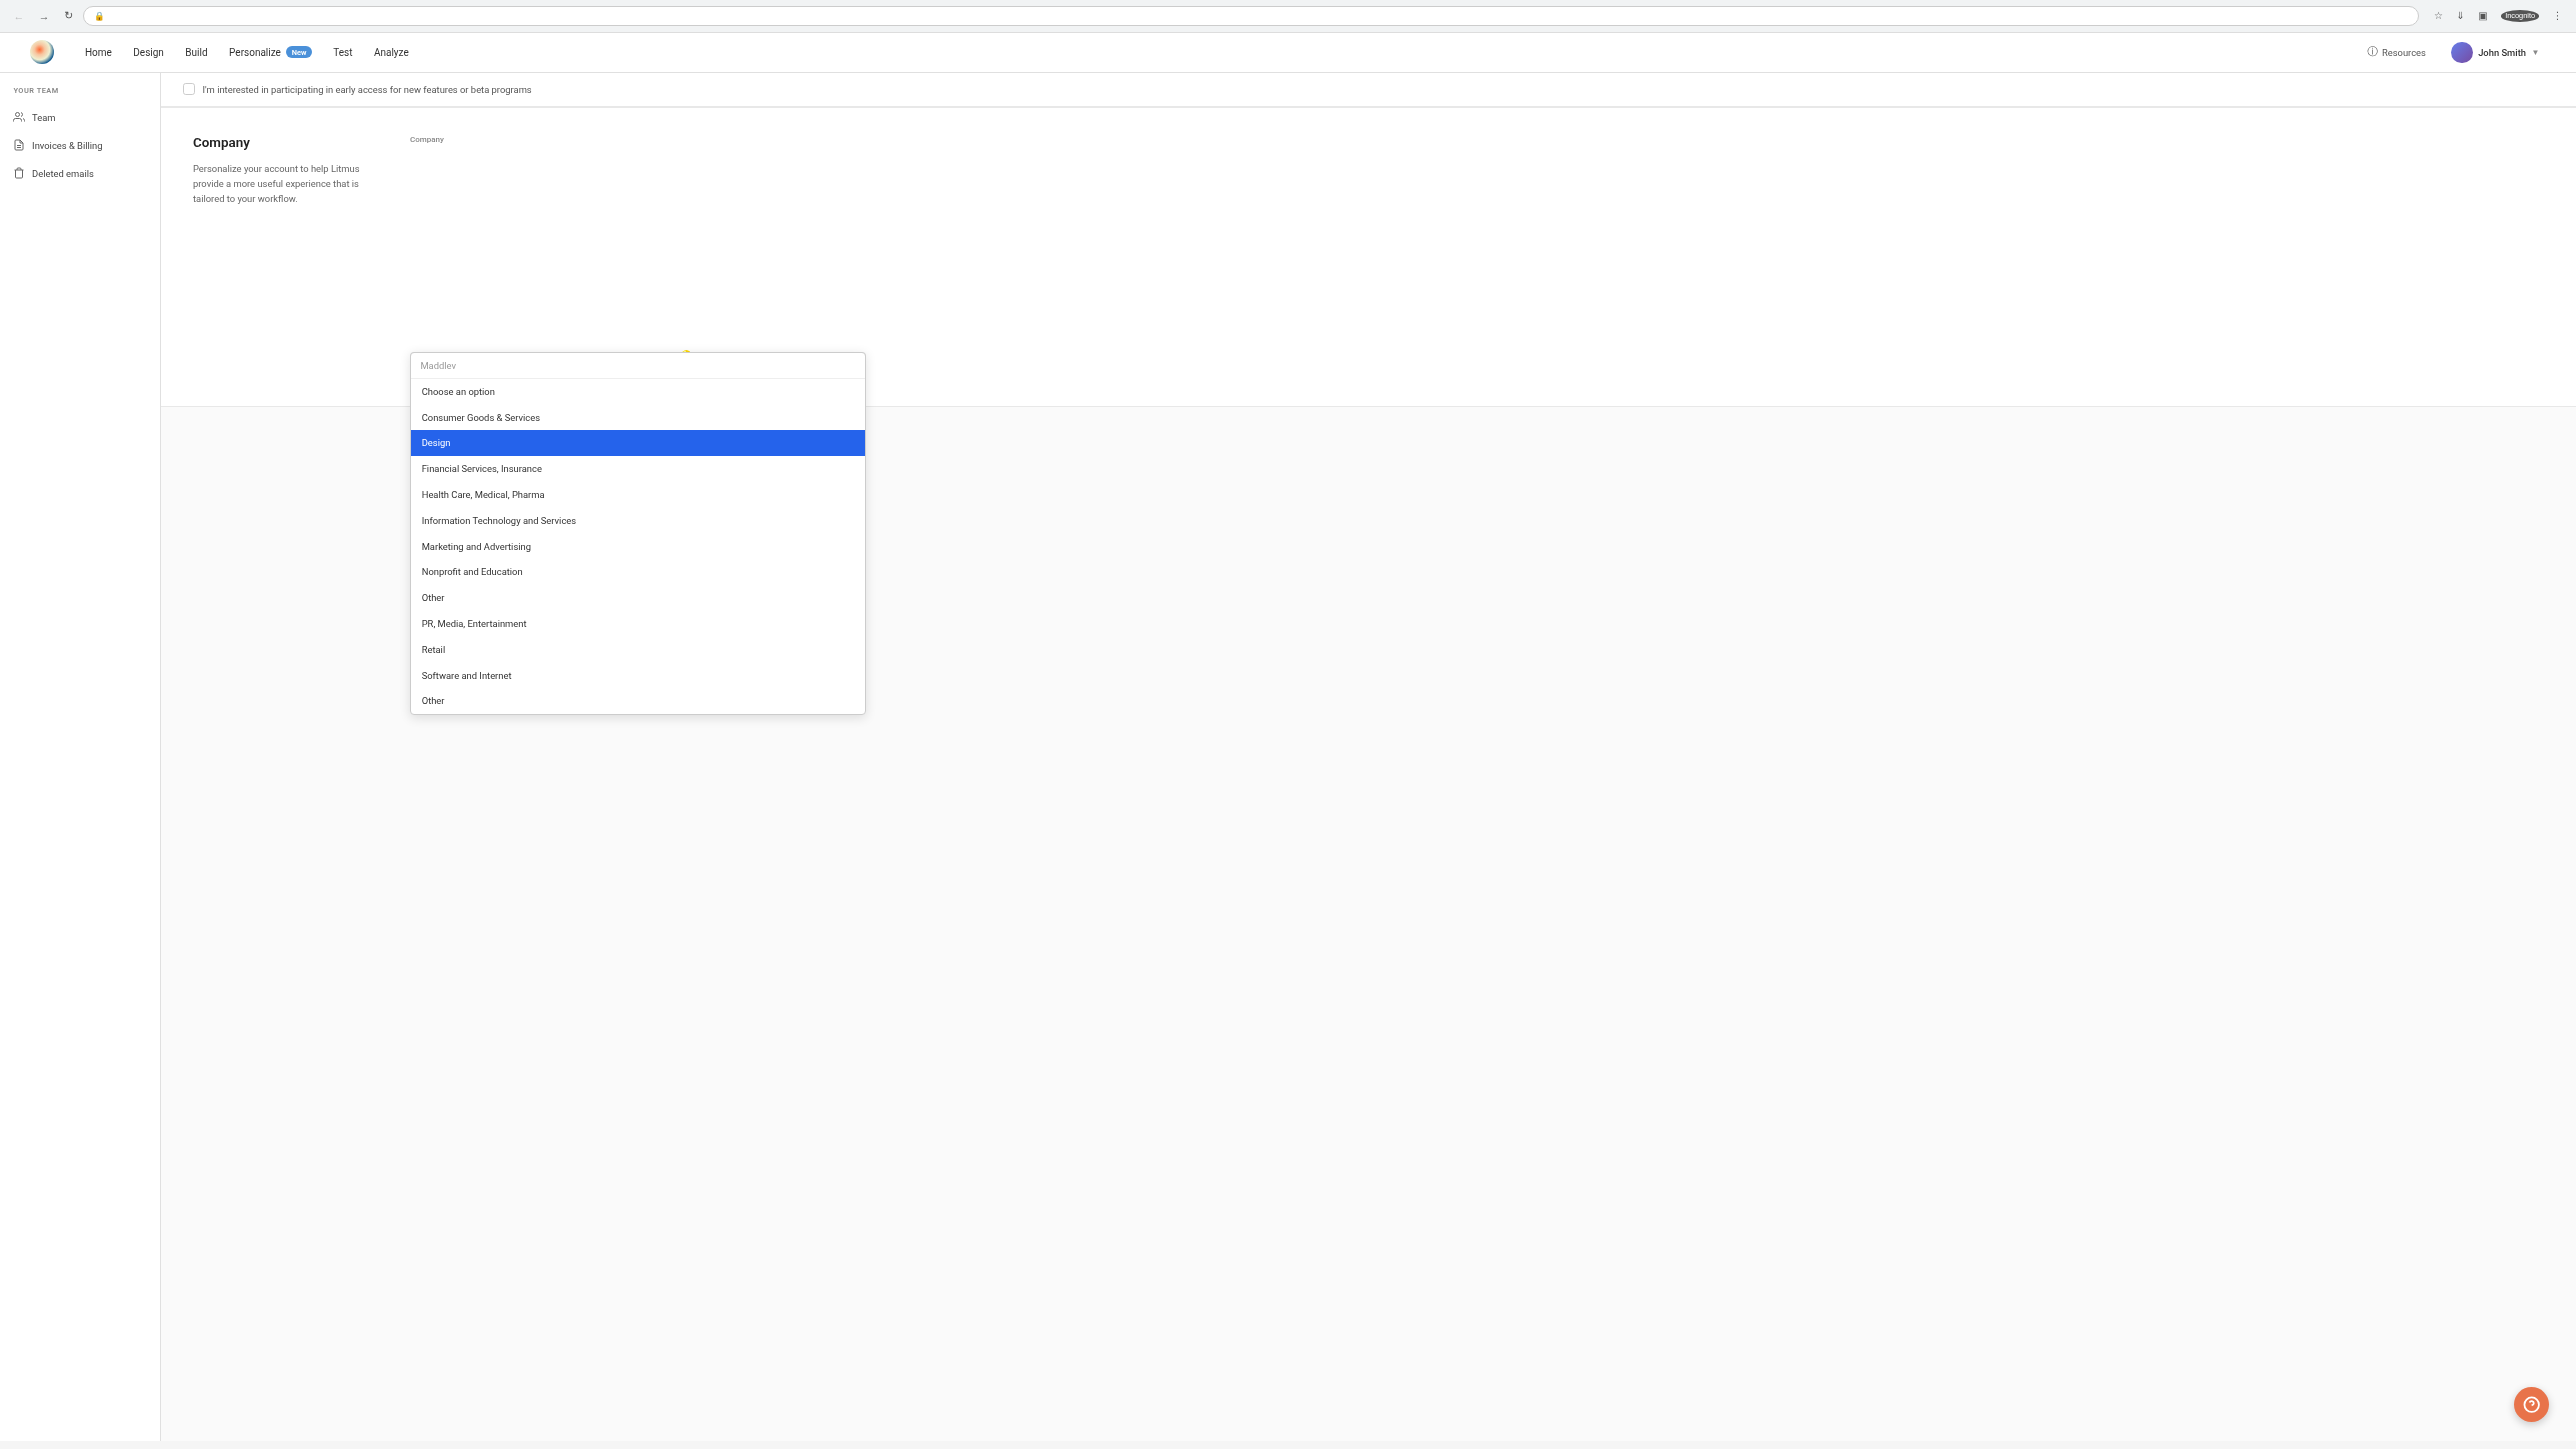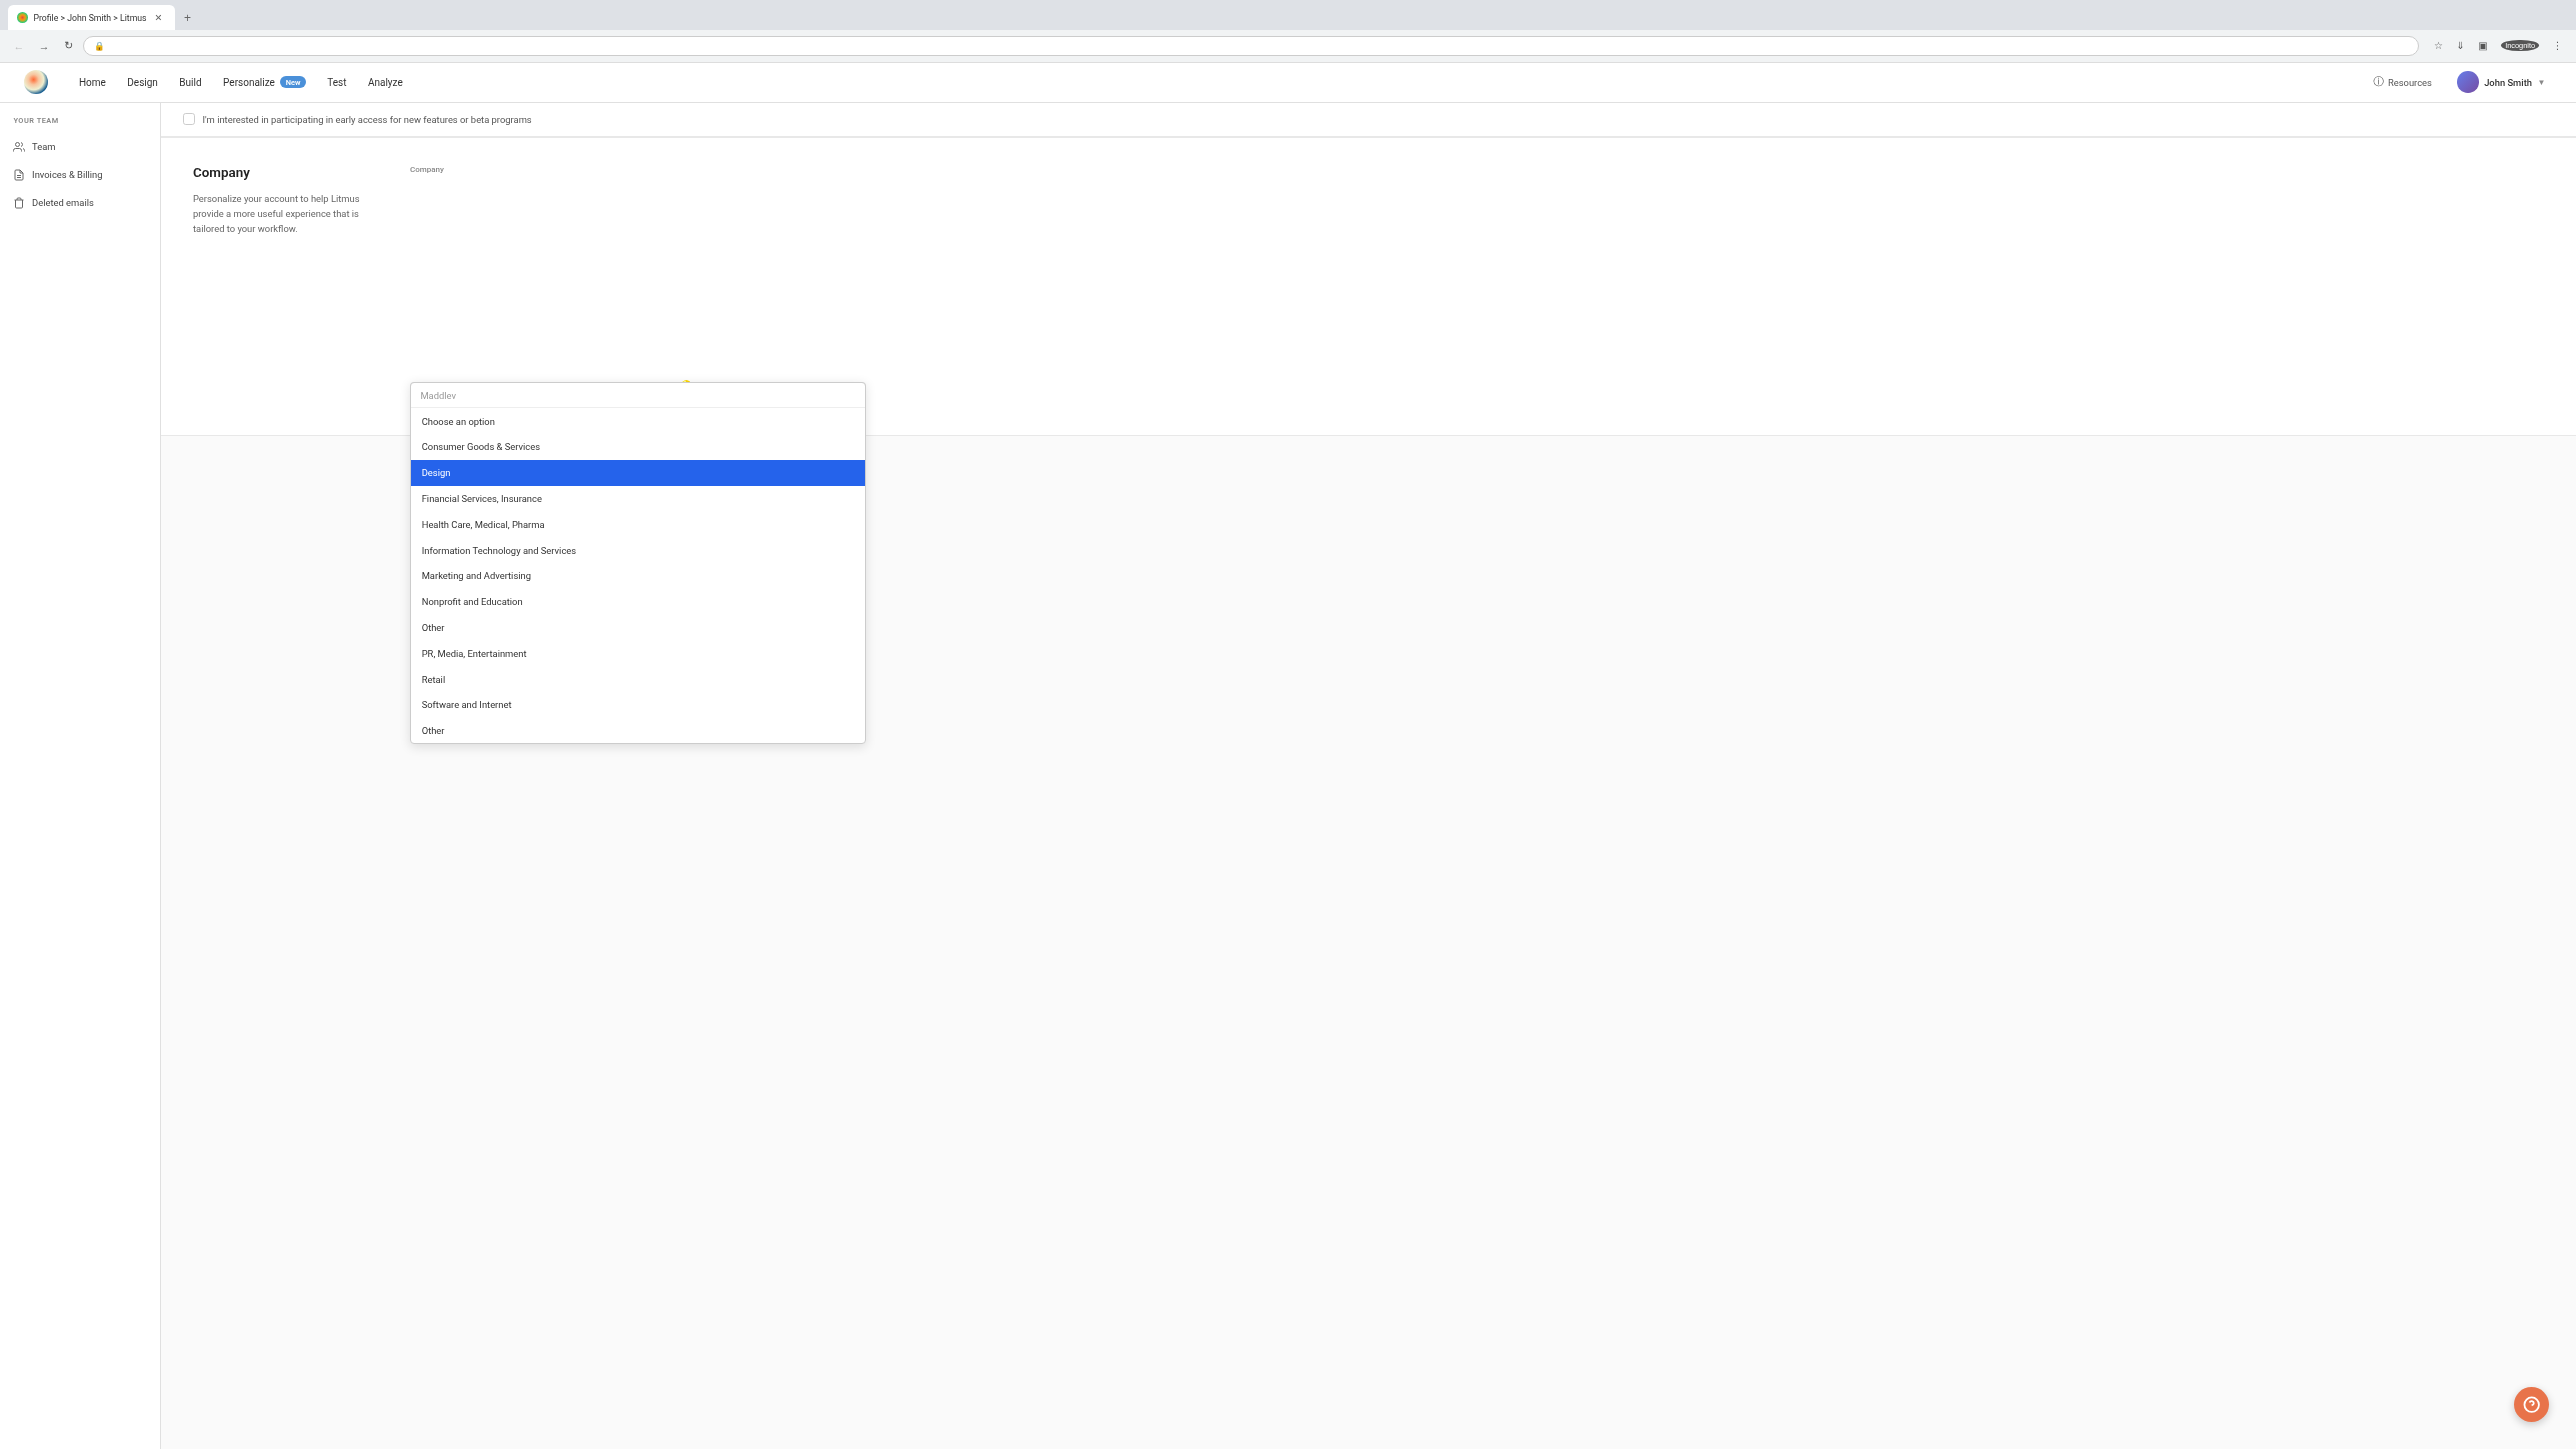--- a/index.html
+++ b/index.html
@@ -15,21 +15,21 @@
     .new-tab-btn { background: none; border: none; font-size: 12px; color: #666; cursor: pointer; padding: 4px 6.7px; border-radius: 50%; }
     .browser-controls { display: flex; align-items: center; gap: 4px; padding: 5.4px 8px; background: #f1f3f4; border-bottom: 0.7px solid #ddd; }
     .browser-btn { background: none; border: none; cursor: pointer; padding: 4px 5.4px; border-radius: 50%; color: #555; font-size: 10.7px; display: flex; align-items: center; justify-content: center; }
     .browser-btn.disabled { color: #bbb; cursor: default; }
     .address-bar { flex: 1; display: flex; align-items: center; background: white; border: 0.7px solid #ccc; border-radius: 13.4px; padding: 4px 10.7px; gap: 5.4px; font-size: 9.4px; }
     .address-bar .url-text { flex: 1; color: #333; }
     .browser-actions { display: flex; align-items: center; gap: 2.7px; margin-left: 5.4px; }
     .browser-action-btn { background: none; border: none; cursor: pointer; padding: 4px 5.4px; color: #555; font-size: 10px; border-radius: 50%; display: flex; align-items: center; }
 
     
-    .app-header { background: white; border-bottom: 0.7px solid #e0e0e0; display: flex; align-items: center; padding: 0 24px; height: 40px; gap: 21.5px; }
+    .app-header { background: white; border-bottom: 0.7px solid #e0e0e0; display: flex; align-items: center; padding: 0 30px; height: 40px; gap: 21.5px; }
     .logo { width: 24px; height: 24px; background: radial-gradient(circle at 40% 40%, #ff6b35, #f7c59f, #efefd0, #004e89, #1a936f); border-radius: 50%; flex-shrink: 0; }
     .nav-items { display: flex; align-items: center; gap: 2.7px; flex: 1; }
     .nav-item { padding: 5.4px 9.4px; border-radius: 4px; cursor: pointer; font-size: 10px; color: #333; font-weight: 400; display: flex; align-items: center; gap: 5.4px; white-space: nowrap; }
     .nav-badge { background: #4a90d9; color: white; font-size: 7.4px; padding: 1.3px 5.4px; border-radius: 8px; font-weight: 600; }
     .header-right { display: flex; align-items: center; gap: 10.7px; margin-left: auto; }
     .resources-btn { display: flex; align-items: center; gap: 4px; color: #555; font-size: 9.4px; cursor: pointer; padding: 4px 8px; border-radius: 4px; }
     .user-avatar { width: 21.5px; height: 21.5px; border-radius: 50%; background: linear-gradient(135deg, #667eea, #764ba2); flex-shrink: 0; }
     .user-info { display: flex; align-items: center; gap: 5.4px; cursor: pointer; padding: 4px 6.7px; border-radius: 4px; }
     .user-name { font-size: 9.4px; color: #333; font-weight: 500; text-align: right; }
 
@@ -71,28 +71,20 @@
 
     
     .help-fab { position: fixed; bottom: 27px; right: 27px; width: 35px; height: 35px; background: #e8734a; border-radius: 50%; display: flex; align-items: center; justify-content: center; color: white; font-size: 14.8px; cursor: pointer; box-shadow: 0 2.7px 8px rgba(0,0,0,0.2); z-index: 200; }
 
     .section-divider { border: none; border-top: 0.7px solid #e8e8e8; margin: 0; }
   </style>
 </head>
 <body>
 
 <div class="browser-chrome">
-  <div class="browser-tab-bar">
-    <div class="browser-tab">
-      <div class="favicon"></div>
-      <span class="tab-title">Profile &gt; John Smith &gt; Litmus</span>
-      <span class="close-tab">✕</span>
-    </div>
-    <button class="new-tab-btn">+</button>
-  </div>
   <div class="browser-controls">
     <button class="browser-btn disabled">←</button>
     <button class="browser-btn">→</button>
     <button class="browser-btn">↻</button>
     <div class="address-bar">
       <span style="color:#666;font-size:8.7px;">🔒</span>
     </div>
     <div class="browser-actions">
       <button class="browser-action-btn">☆</button>
       <button class="browser-action-btn">⇓</button>

